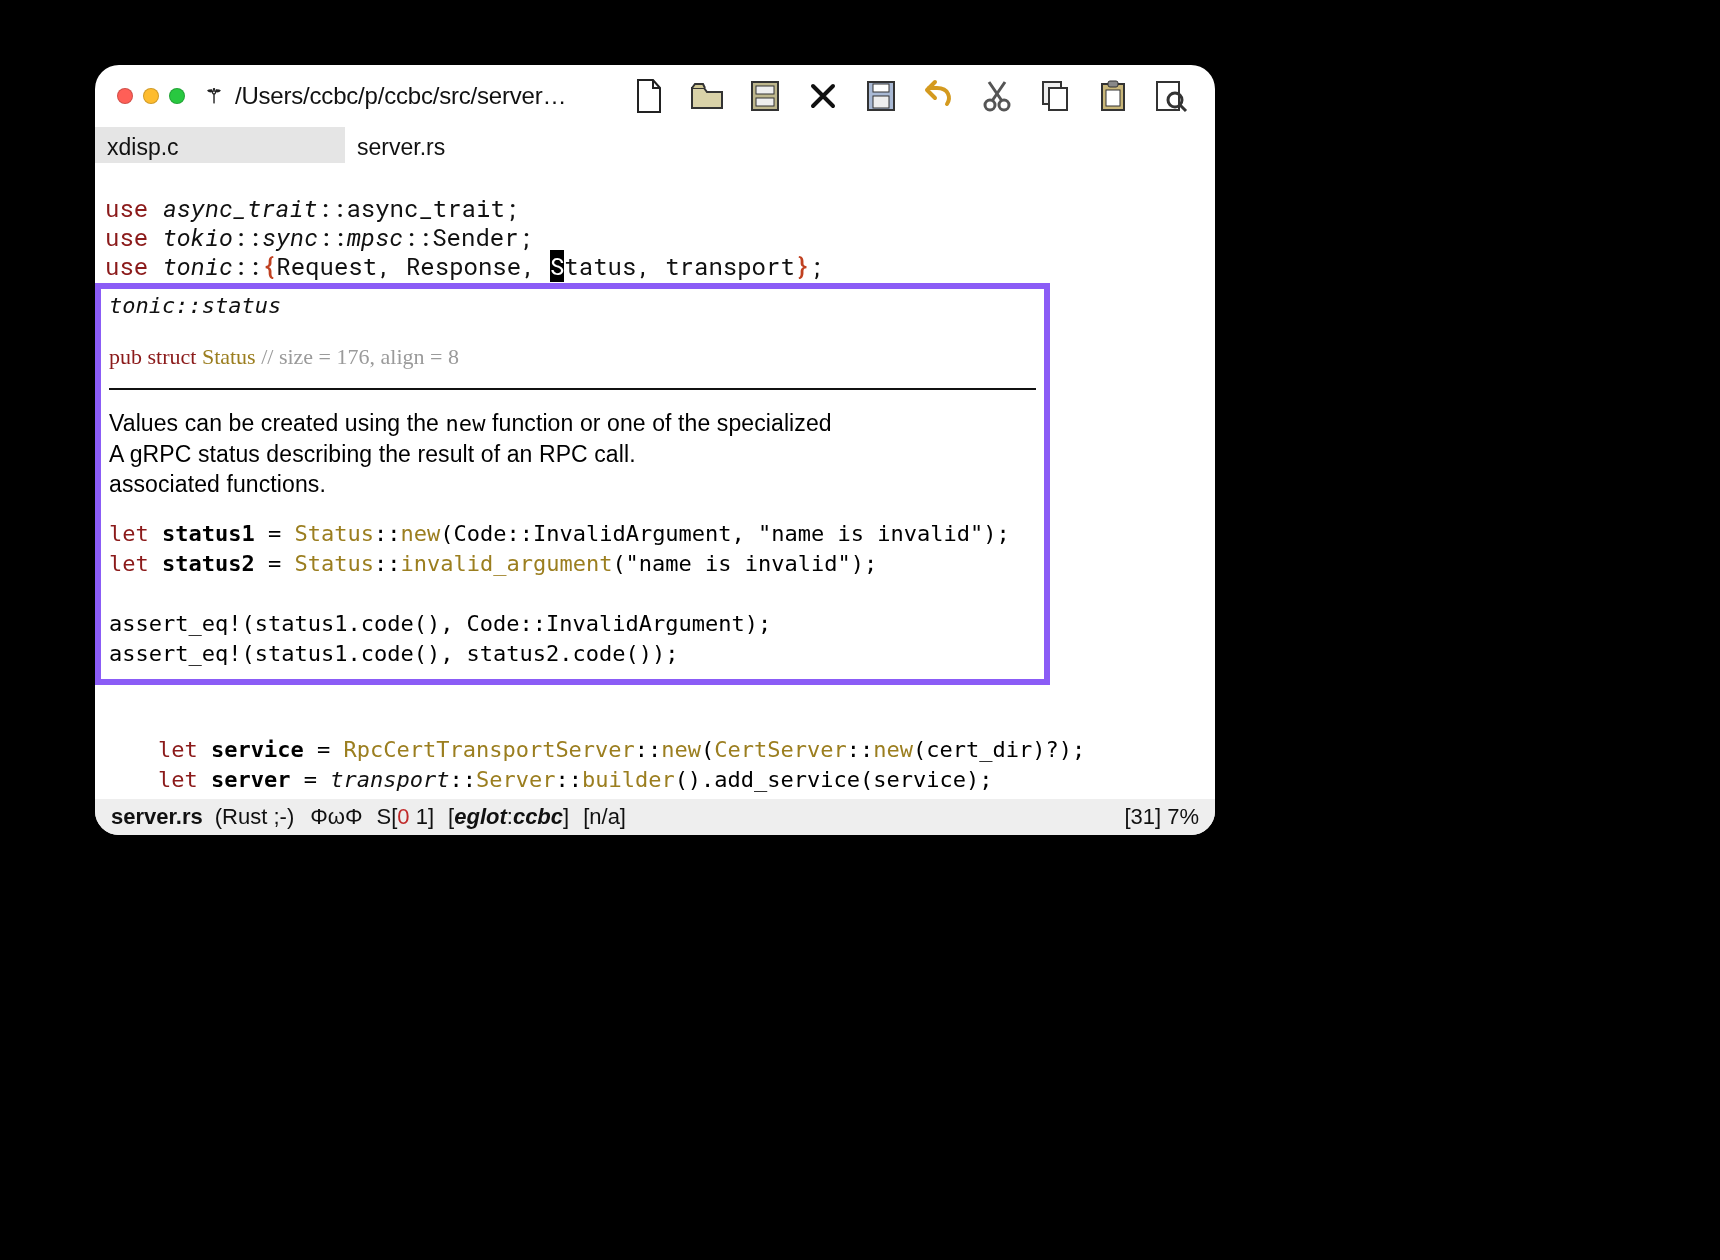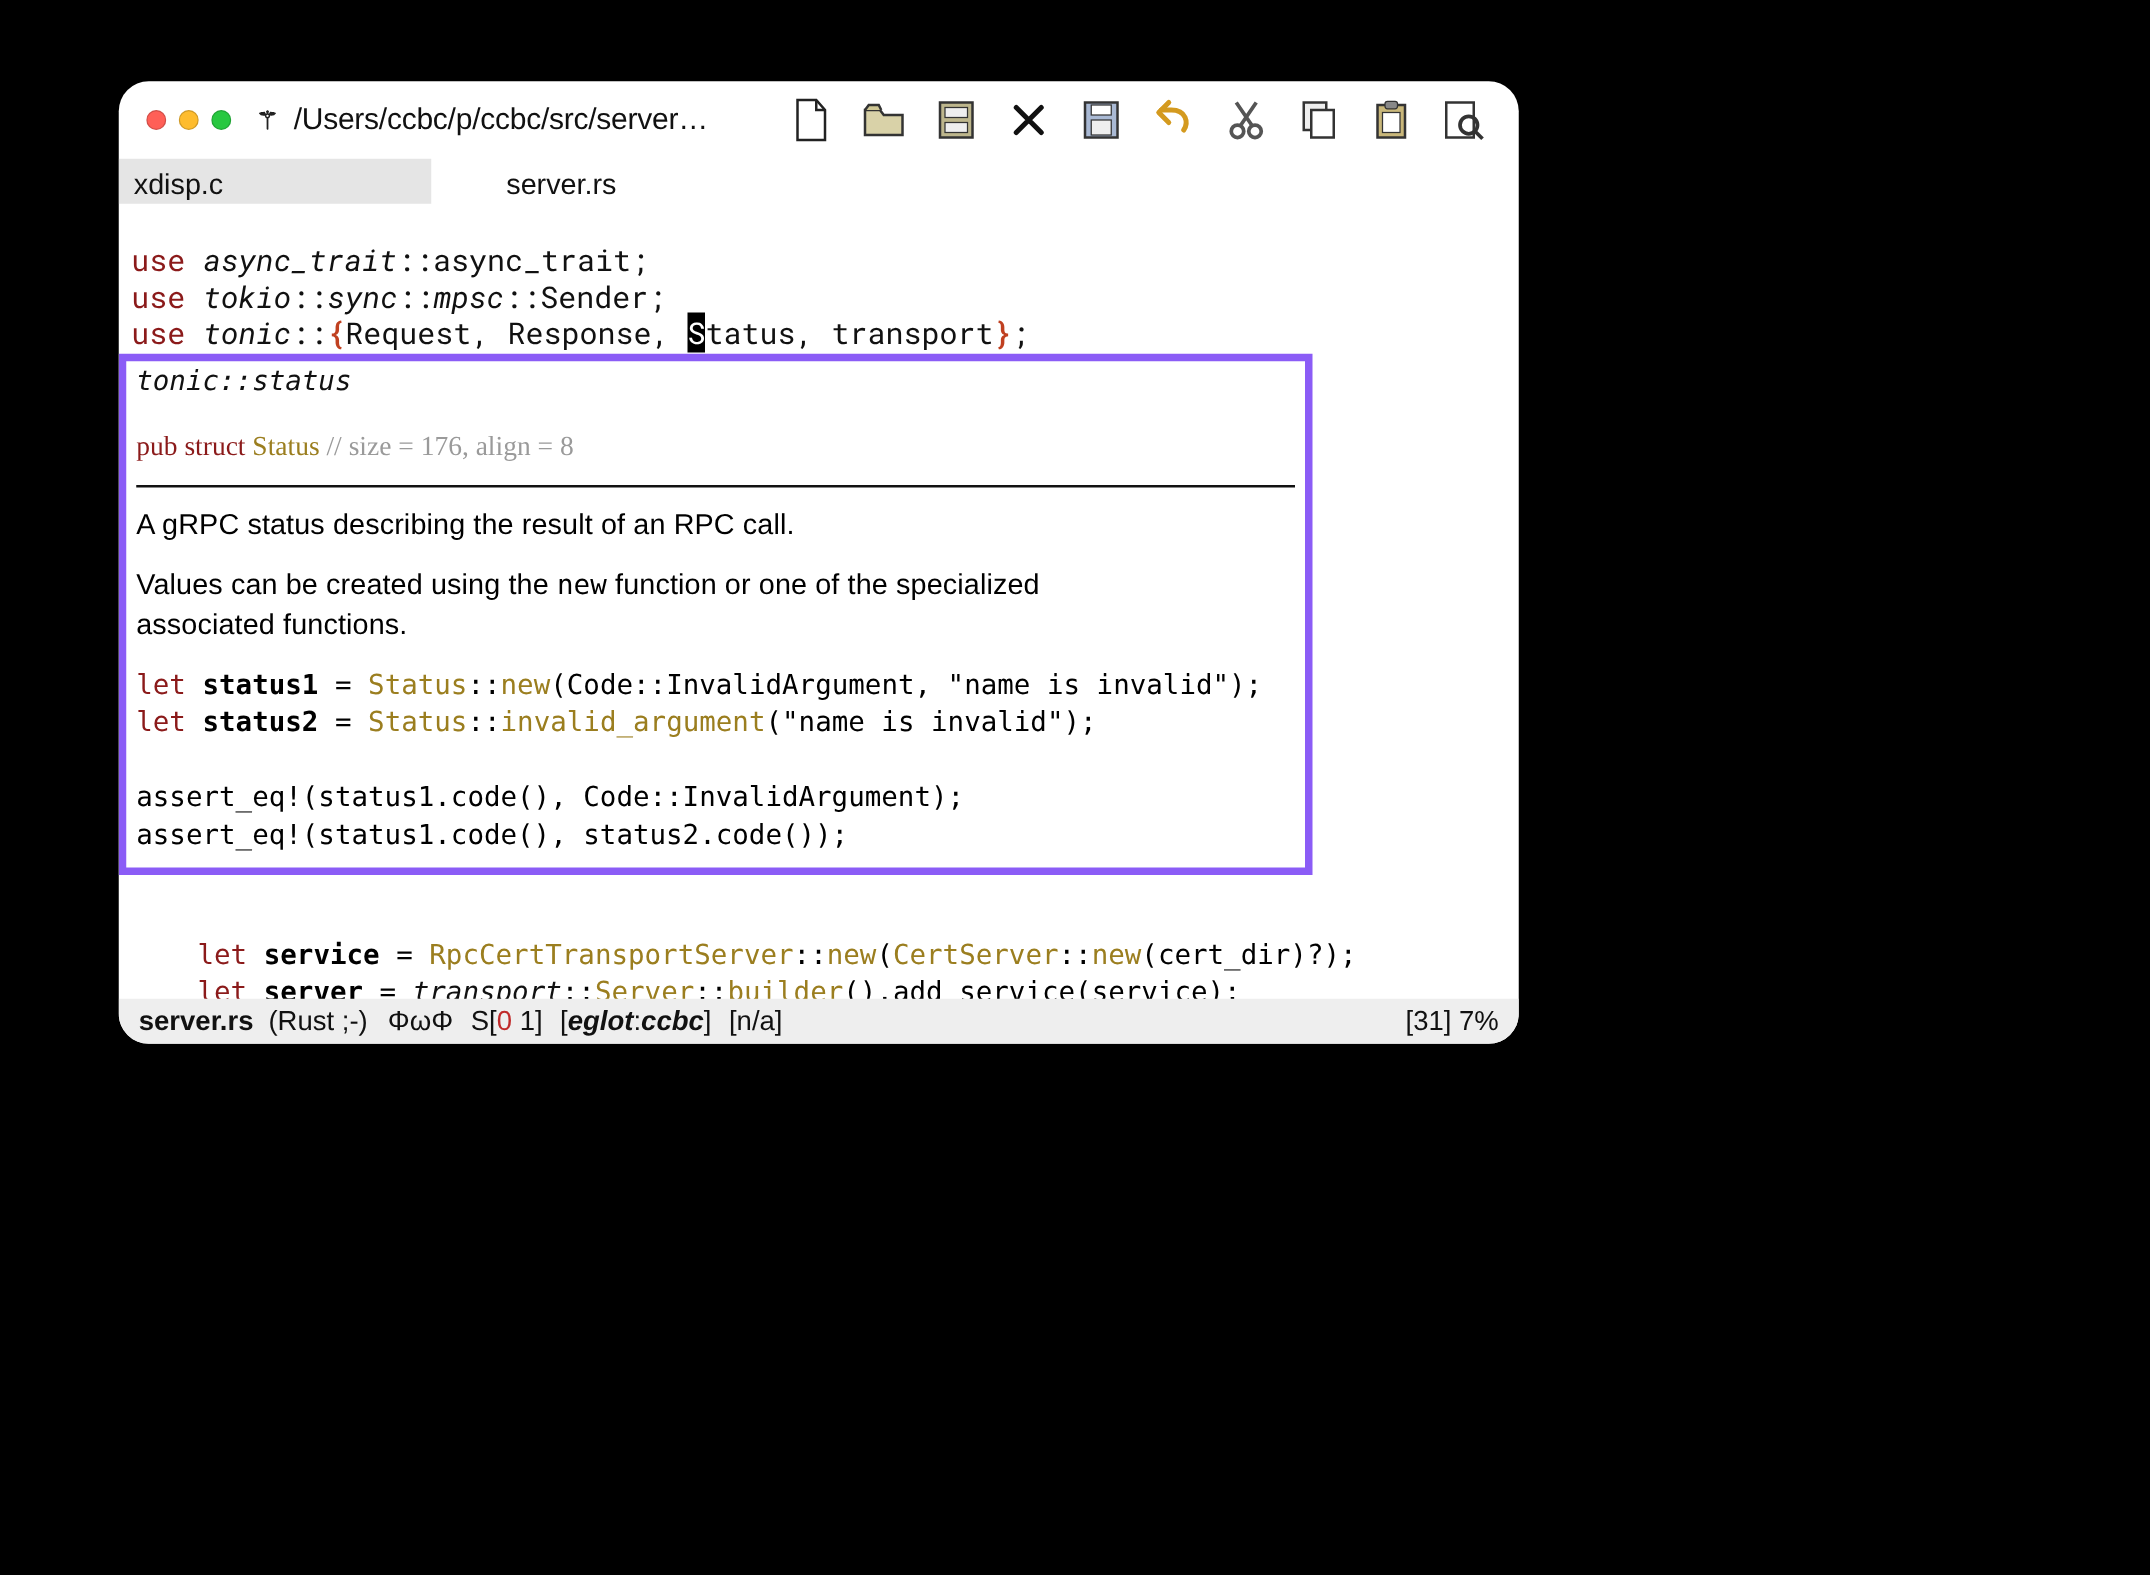--- a/index.html
+++ b/index.html
@@ -16,21 +16,21 @@
   .dot { width: 16px; height: 16px; border-radius: 50%; border: 1px solid rgba(0,0,0,.18); }
   .dot.red { background: #ff5f57; }
   .dot.yellow { background: #febc2e; }
   .dot.green { background: #28c840; }
   .vc-glyph { margin-left: 10px; font-size: 20px; color: #222; font-weight: 600; }
   .title-path { font-size: 24px; color: #111; margin-left: 2px; white-space: nowrap; letter-spacing: -.2px; }
   .toolbar { margin-left: auto; display: flex; gap: 22px; padding-right: 26px; align-items: center; }
   .tool { width: 36px; height: 36px; display: flex; align-items: center; justify-content: center; }
   .tool svg { width: 36px; height: 36px; display: block; }
   
-  .tabs { display: flex; height: 36px; gap: 48px; }
+  .tabs { display: flex; height: 36px; }
   .tab { padding: 2px 18px 0 12px; font-size: 23px; line-height: 36px; color: #111; min-width: 250px; }
   .tab.active { background: #e5e5e5; }
   
   .editor { font-family: Menlo, Consolas, "Roboto Mono", monospace; font-size: 24px; line-height: 29px; padding: 2px 10px 0 10px; color: #111; white-space: pre; }
   .kw { color: #8b1a1a; } 
   .ital { font-style: italic; color: #111; }
   .brace { color: #c04020; font-weight: 600; }
   .ident-gold { color: #9b7e1f; }
   .fn-gold { color: #9b7e1f; }
   .comment { color: #9a9a9a; }
@@ -153,24 +153,24 @@
 
   <div class="popup">
     <div class="hdr"><span class="ital">tonic::status</span></div>
     <div class="sig">
       <span class="kw">pub</span>
       <span class="kw">struct</span>
       <span class="ident-gold">Status</span>
       <span class="comment">// size = 176, align = 8</span>
     </div>
     <hr>
-    <div class="prose">A gRPC status describing the result of an RPC call.</div>
     <div class="prose" style="margin-top:18px">
       <span>Values can be created using the </span><span class="ppmono">new</span><span> function or one of the specialized</span>
     </div>
+    <div class="prose">A gRPC status describing the result of an RPC call.</div>
     <div class="prose">associated functions.</div>
     <div class="codeblk">
 <span class="kw">let</span><span class="bold"> status1</span><span> = </span><span class="ident-gold">Status</span><span>::</span><span class="fn-gold">new</span><span>(Code::InvalidArgument, "name is invalid");</span><br>
 <span class="kw">let</span><span class="bold"> status2</span><span> = </span><span class="ident-gold">Status</span><span>::</span><span class="fn-gold">invalid_argument</span><span>("name is invalid");</span><br>
 <br>
 <span>assert_eq!(status1.code(), Code::InvalidArgument);</span><br>
 <span>assert_eq!(status1.code(), status2.code());</span>
     </div>
   </div>
 

